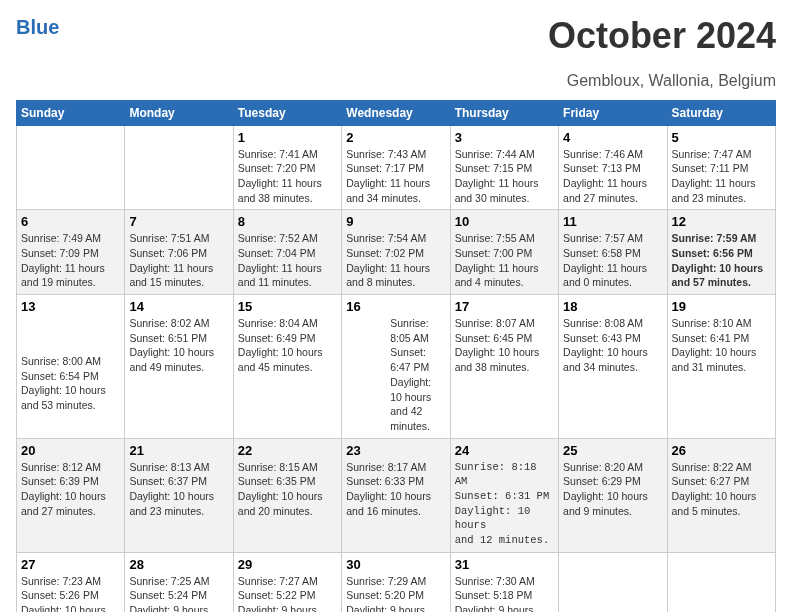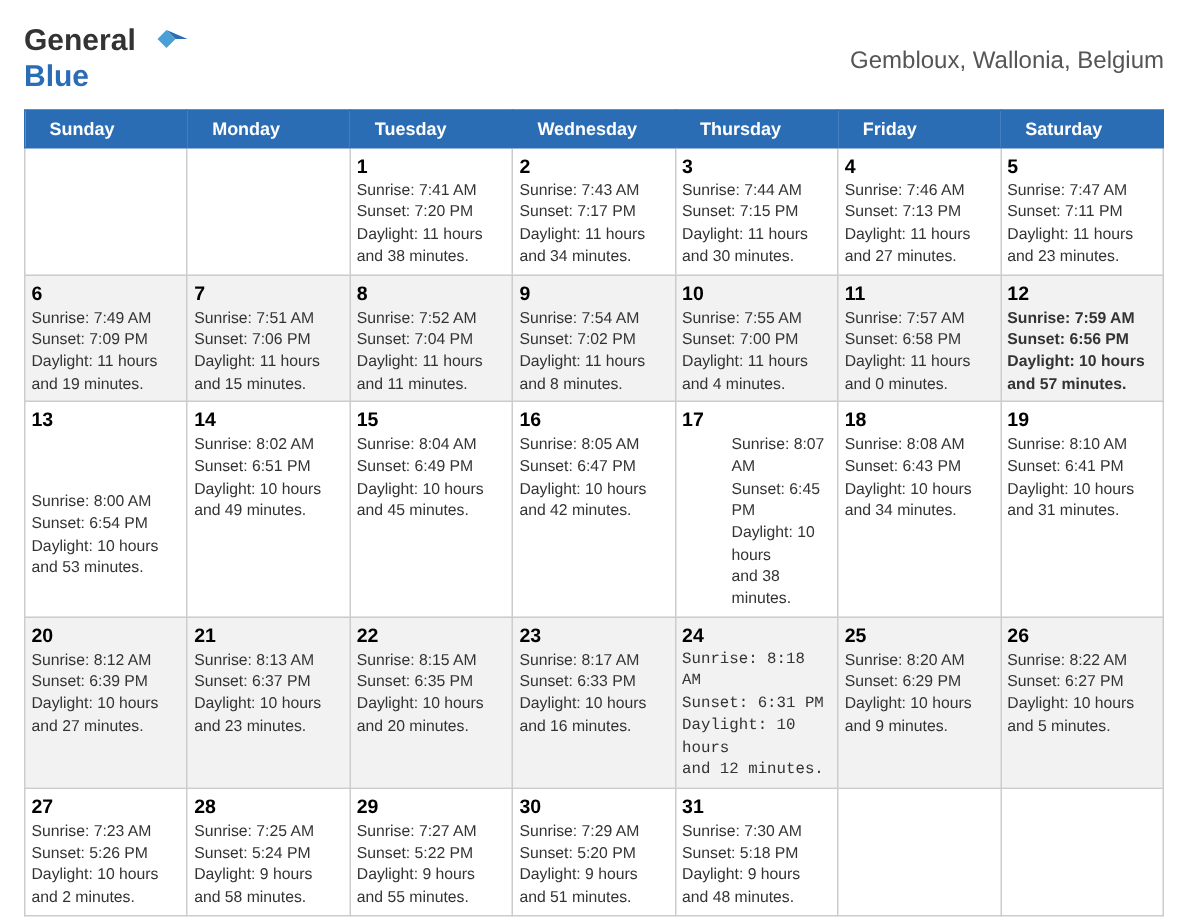--- a/index.html
+++ b/index.html
@@ -42,21 +42,21 @@
     }
     table {
       width: 100%;
       border-collapse: collapse;
       font-size: 11px;
     }
     thead tr th {
       background-color: #2a6db5;
       color: #fff;
       font-weight: bold;
-      padding: 5px 16px;
+      padding: 5px 4px;
       text-align: left;
       border: 1px solid #2a6db5;
       font-size: 12px;
     }
     tbody tr td {
       border: 1px solid #ccc;
       vertical-align: top;
       padding: 4px 4px;
       height: 80px;
       width: 108px;
@@ -83,34 +83,26 @@
     }
     .empty-cell {
       background-color: inherit;
     }
   </style>
 </head>
 <body>
 
 <div class="header">
   <div class="logo">
-    <div class="logo-row">
-      <div>
-        <span style="font-size:20px;font-weight:bold;color:#333;">General</span>
-        <svg width="28" height="22" viewBox="0 0 28 22" style="vertical-align:middle;margin-left:2px;">
-          <polygon points="14,2 28,8 20,8" fill="#2a6db5"></polygon>
-          <polygon points="14,2 20,8 14,14 8,8" fill="#4a9fd5"></polygon>
-        </svg>
-      </div>
-    </div>
     <div>
       <span style="font-size:20px;font-weight:bold;color:#2a6db5;">Blue</span>
     </div>
   </div>
   <div class="title-block">
+    <div class="month-title">October 2024</div>
     <div class="location-title">Gembloux, Wallonia, Belgium</div>
   </div>
 </div>
 
 <table>
   <thead>
     <tr>
     <th>Sunday</th>
         <th>Monday</th>
         <th>Tuesday</th>
@@ -228,28 +220,28 @@
         </td>
         <td>
           <span class="day-num">15</span>
           <div class="day-info" style="white-space: pre-line;">Sunrise: 8:04 AM
 Sunset: 6:49 PM
 Daylight: 10 hours
 and 45 minutes.</div>
         </td>
         <td>
           <span class="day-num">16</span>
-          <div class="day-info" style="white-space: pre-line;">Sunrise: 8:05 AM
+          <div class="day-info" style="white-space: pre-line; margin-left: 44px;">Sunrise: 8:05 AM
 Sunset: 6:47 PM
 Daylight: 10 hours
 and 42 minutes.</div>
         </td>
         <td>
           <span class="day-num">17</span>
-          <div class="day-info" style="white-space: pre-line; margin-left: 33px;">Sunrise: 8:07 AM
+          <div class="day-info" style="white-space: pre-line;">Sunrise: 8:07 AM
 Sunset: 6:45 PM
 Daylight: 10 hours
 and 38 minutes.</div>
         </td>
         <td>
           <span class="day-num">18</span>
           <div class="day-info" style="white-space: pre-line;">Sunrise: 8:08 AM
 Sunset: 6:43 PM
 Daylight: 10 hours
 and 34 minutes.</div>

